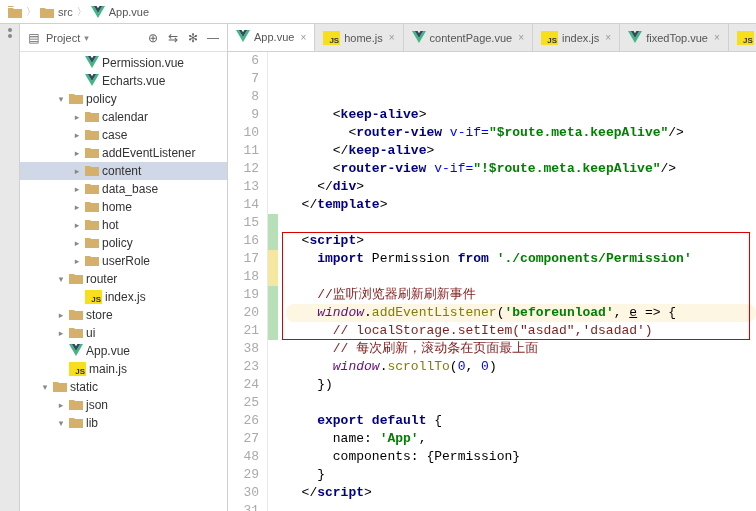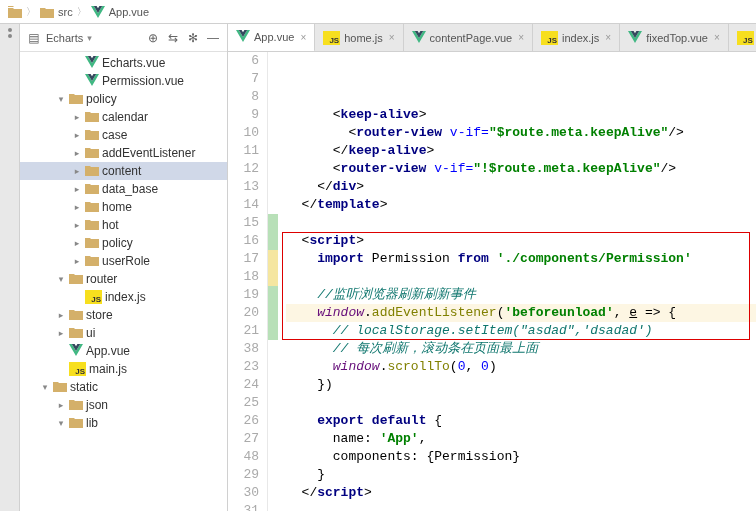--- a/index.html
+++ b/index.html
@@ -36,26 +36,26 @@
 
 .code-wrap { flex: 1; display: flex; overflow: hidden; font-family: "Consolas", "Courier New", monospace; font-size: 13px; line-height: 18px; position: relative; }
 .gutter { width: 40px; background: #fff; border-right: 1px solid #e8e8e8; text-align: right; padding-right: 8px; color: #aaa; user-select: none; }
 .gutter div { height: 18px; }
 .marker-col { width: 10px; background: #fff; }
 .marker-col div { height: 18px; }
 .marker-col .m-yellow { background: #f5e6a0; }
 .marker-col .m-green { background: #b8e0b8; }
 .code { flex: 1; padding-left: 8px; white-space: pre; overflow: hidden; position: relative; }
 .code div { height: 18px; }
-.code .hl-line { background: #fdf6e3; }
+.code .hl-line { background: #fdf6e3; border-radius: 8px; }
 
 .kw-navy { color: #000080; font-weight: bold; }
 .kw-green { color: #008000; font-weight: bold; }
 .str { color: #008000; font-weight: bold; }
-.comment { color: #0f766e; font-style: italic; }
+.comment { color: #7f1d1d; }
 .attr-blue { color: #0000ff; }
 .fn-olive { color: #808000; }
 .ital-purple { color: #660e7a; font-style: italic; }
 .num-blue { color: #0000ff; }
 
 .redbox { position: absolute; border: 1px solid #d00; pointer-events: none; }
 
 svg.folder { fill: #d4b06a; }
 svg.vue-logo .outer { fill: #41b883; }
 svg.vue-logo .inner { fill: #35495e; }
@@ -88,44 +88,44 @@
 
 <div class="main">
   <div class="left-rail">
     <div class="dot"></div>
       <div class="dot"></div>
   </div>
 
   <div class="sidebar">
     <div class="sidebar-header">
       <span class="icn">▤</span>
-      <span>Echarts</span>
+      <span>Project</span>
       <span style="font-size:9px;color:#888">▾</span>
       <span class="sp"></span>
       <span class="icn">⊕</span>
       <span class="icn">⇆</span>
       <span class="icn">✻</span>
       <span class="icn">—</span>
     </div>
     <div class="tree" id="tree">
         <div class="tree-item" style="padding-left: 52px;">
           <span class="tree-arrow"></span>
           <span><svg class="vue-logo ico-vue" viewBox="0 0 20 17">
               <path class="outer" d="M0 0 l10 17 l10 -17 h-4 l-6 10 l-6 -10 z"></path>
               <path class="inner" d="M4 0 l6 10 l6 -10 h-4 l-2 3 l-2 -3 z"></path>
             </svg></span>
+          <span class="tree-label">Permission.vue</span>
+        </div>
+        <div class="tree-item" style="padding-left: 52px;">
+          <span class="tree-arrow"></span>
+          <span><svg class="vue-logo ico-vue" viewBox="0 0 20 17">
+              <path class="outer" d="M0 0 l10 17 l10 -17 h-4 l-6 10 l-6 -10 z"></path>
+              <path class="inner" d="M4 0 l6 10 l6 -10 h-4 l-2 3 l-2 -3 z"></path>
+            </svg></span>
           <span class="tree-label">Echarts.vue</span>
-        </div>
-        <div class="tree-item" style="padding-left: 52px;">
-          <span class="tree-arrow"></span>
-          <span><svg class="vue-logo ico-vue" viewBox="0 0 20 17">
-              <path class="outer" d="M0 0 l10 17 l10 -17 h-4 l-6 10 l-6 -10 z"></path>
-              <path class="inner" d="M4 0 l6 10 l6 -10 h-4 l-2 3 l-2 -3 z"></path>
-            </svg></span>
-          <span class="tree-label">Permission.vue</span>
         </div>
         <div class="tree-item" style="padding-left: 36px;">
           <span class="tree-arrow">▾</span>
           <span><svg class="folder ico-folder" viewBox="0 0 14 12">
               <path d="M0 2 h5 l1 1 h8 v9 h-14 z"></path>
             </svg></span>
           <span class="tree-label">policy</span>
         </div>
         <div class="tree-item" style="padding-left: 52px;">
           <span class="tree-arrow">▸</span>

